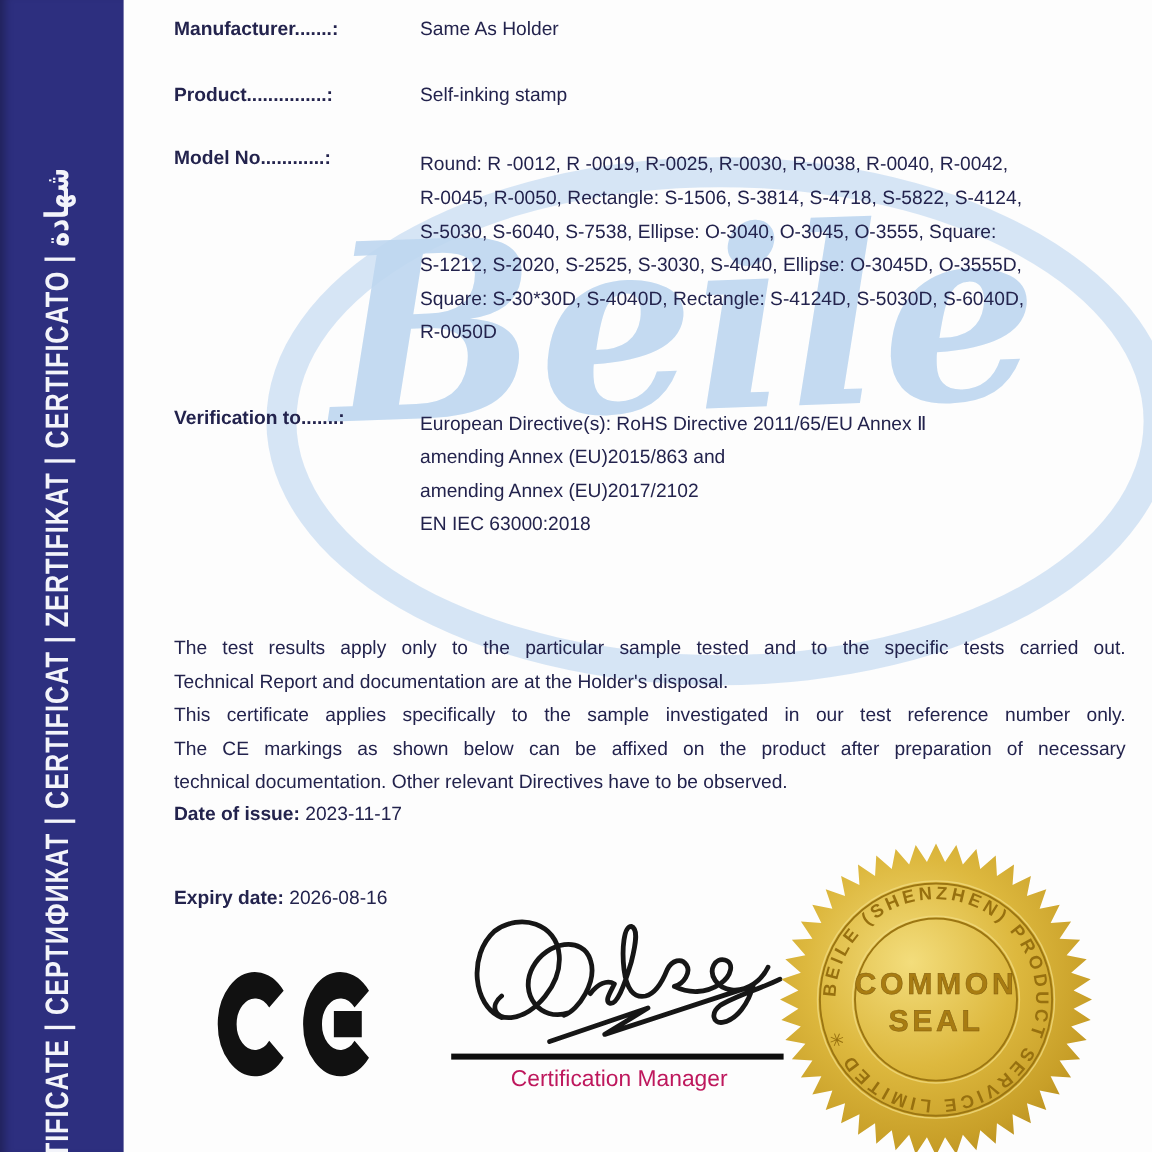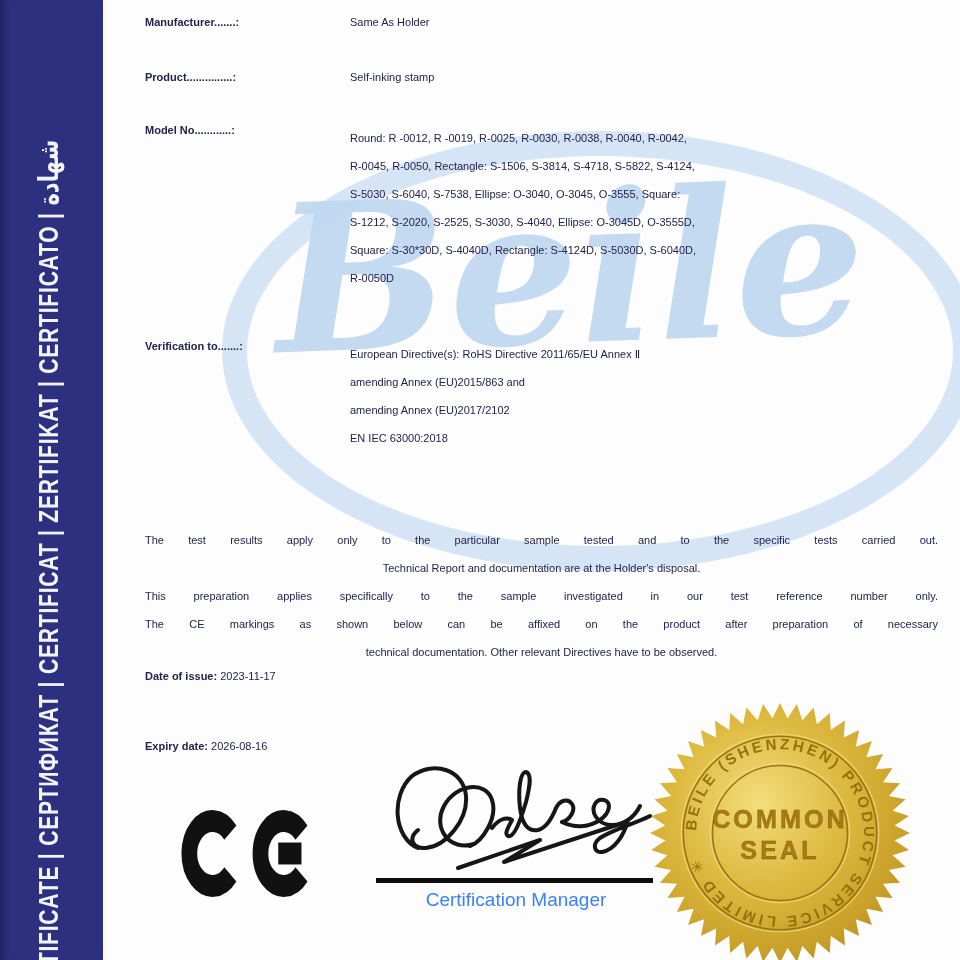--- a/index.html
+++ b/index.html
@@ -15,36 +15,36 @@
 
   
   .watermark{position:absolute;inset:0;z-index:0;pointer-events:none;}
   .wm-ring{position:absolute;left:222px;top:131px;width:706px;height:390px;
            border:25px solid #cfe0f3;border-radius:50%;opacity:.85;}
   .wm-text{position:absolute;left:240px;top:168px;width:660px;text-align:center;
            font-family:"DejaVu Serif","Liberation Serif",serif;font-style:italic;font-weight:bold;
            font-size:205px;line-height:1;color:#bed7f0;transform:rotate(-2deg);opacity:.9;}
 
   
-  .content{position:absolute;inset:0;z-index:2;font-size:11px;}
+  .content{position:absolute;inset:0;z-index:2;font-size:16px;}
   .flabel{position:absolute;left:145px;font-weight:bold;white-space:nowrap;}
   .fvalue{position:absolute;left:330px;white-space:nowrap;margin-left:20px;}
   .vline{height:28px;line-height:28px;}
 
-  .para{position:absolute;left:145px;width:793px;height:28px;line-height:27.5px;text-align:center;}
+  .para{position:absolute;left:145px;width:793px;height:28px;line-height:27.5px;}
   .just{text-align:justify;text-align-last:justify;}
   .dline{position:absolute;left:145px;white-space:nowrap;}
   .dlab{font-weight:bold;}
 
   
   .ce{position:absolute;left:177px;top:802px;z-index:2;}
   .sig{position:absolute;left:388px;top:762px;z-index:2;}
   .sig-line{position:absolute;left:376px;top:878px;width:277px;height:5px;background:#0d0d0d;z-index:2;}
   .sig-caption{position:absolute;left:366px;top:889px;width:300px;text-align:center;
-               font-size:19px;color:#3b82f6;z-index:2;}
+               font-size:19px;color:#be185d;z-index:2;}
   .seal{position:absolute;left:649px;top:702px;z-index:2;}
   .seal-ring-text{font-family:"Liberation Sans","DejaVu Sans",sans-serif;font-weight:bold;
                   font-size:15px;letter-spacing:3px;fill:#97700f;}
   .seal-center{font-family:"Liberation Sans","DejaVu Sans",sans-serif;font-weight:bold;
                font-size:25px;letter-spacing:3px;fill:#a87c12;stroke:#7d5a0e;stroke-width:.4;}
 </style>
 </head>
 <body>
 
 <div class="page">
@@ -79,21 +79,21 @@
     <div class="flabel" style="top:340px">Verification to.......:</div>
     <div class="fvalue" style="top:340px">
       <div class="vline">European Directive(s): RoHS Directive 2011/65/EU Annex Ⅱ</div>
       <div class="vline">amending Annex (EU)2015/863 and</div>
       <div class="vline">amending Annex (EU)2017/2102</div>
       <div class="vline">EN IEC 63000:2018</div>
     </div>
 
     <div class="para just" style="top:527px">The test results apply only to the particular sample tested and to the specific tests carried out.</div>
     <div class="para" style="top:555px">Technical Report and documentation are at the Holder's disposal.</div>
-    <div class="para just" style="top:583px">This preparation applies specifically to the sample investigated in our test reference number only.</div>
+    <div class="para just" style="top:583px">This certificate applies specifically to the sample investigated in our test reference number only.</div>
     <div class="para just" style="top:611px">The CE markings as shown below can be affixed on the product after preparation of necessary</div>
     <div class="para" style="top:639px">technical documentation. Other relevant Directives have to be observed.</div>
 
     <div class="dline" style="top:670px">
       <span class="dlab">Date of issue:</span>
       <span>2023-11-17</span>
     </div>
     <div class="dline" style="top:740px">
       <span class="dlab">Expiry date:</span>
       <span>2026-08-16</span>

